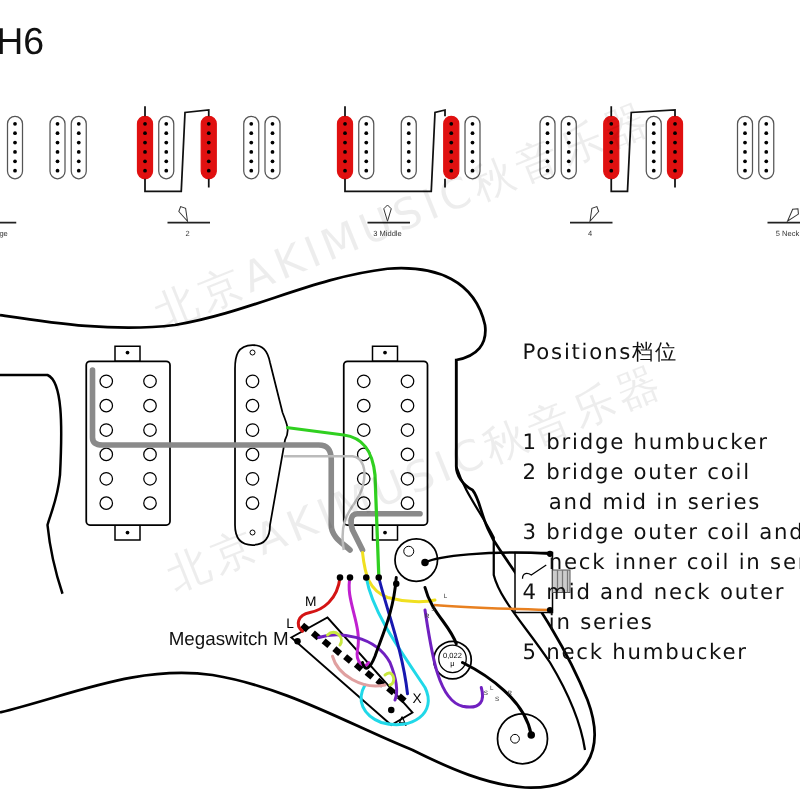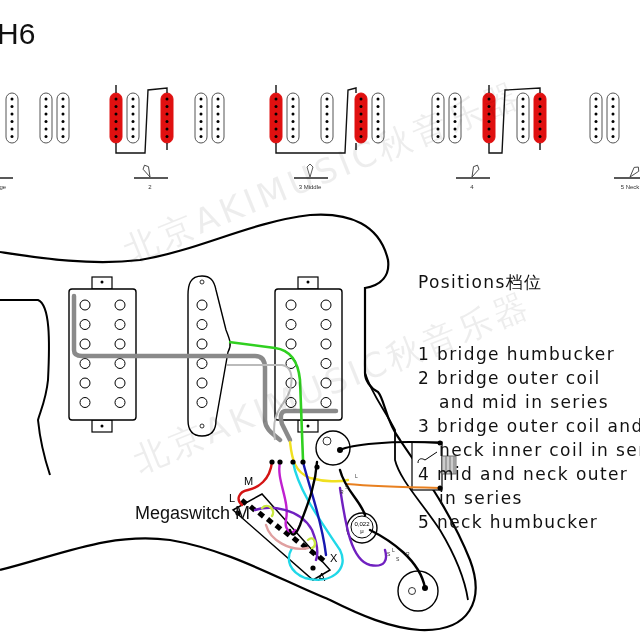--- a/index.html
+++ b/index.html
@@ -2,21 +2,21 @@
 <html><head>
 <meta charset="utf-8">
 <style>
   html, body { margin:0; padding:0; background:#ffffff; }
   body { width:640px; height:640px; position:relative; overflow:hidden; font-family:"Liberation Sans", sans-serif; }
   #stage { position:absolute; left:0; top:0; width:640px; height:640px; }
   .title { position:absolute; left:-3px; top:17px; font-size:30px; font-weight:400; color:#111; font-family:"Liberation Sans", sans-serif; }
   .legend { position:absolute; left:418px; top:222px; font-family:"DejaVu Sans", sans-serif; font-size:17px; line-height:24px; color:#111; letter-spacing:1.4px; white-space:pre; }
   .legend .line { display:block; }
   .legend .indent { padding-left:21px; }
-  .megalabel { position:absolute; left:135px; top:503px; font-size:18px; color:#111; font-family:"Liberation Sans", sans-serif; }
+  .megalabel { position:absolute; left:135px; top:503px; font-size:15px; color:#111; font-family:"Liberation Sans", sans-serif; }
   .watermark { position:absolute; font-size:34px; color:rgba(0,0,0,0.07); font-family:"DejaVu Sans", sans-serif; transform:rotate(-22deg); white-space:nowrap; letter-spacing:4px; pointer-events:none; }
 </style>
 </head>
 <body>
 
 <div id="stage">
   <svg id="diagram" width="640" height="640" viewBox="0 0 640 640">
 
     <g id="pos-diagrams">
         <g>

